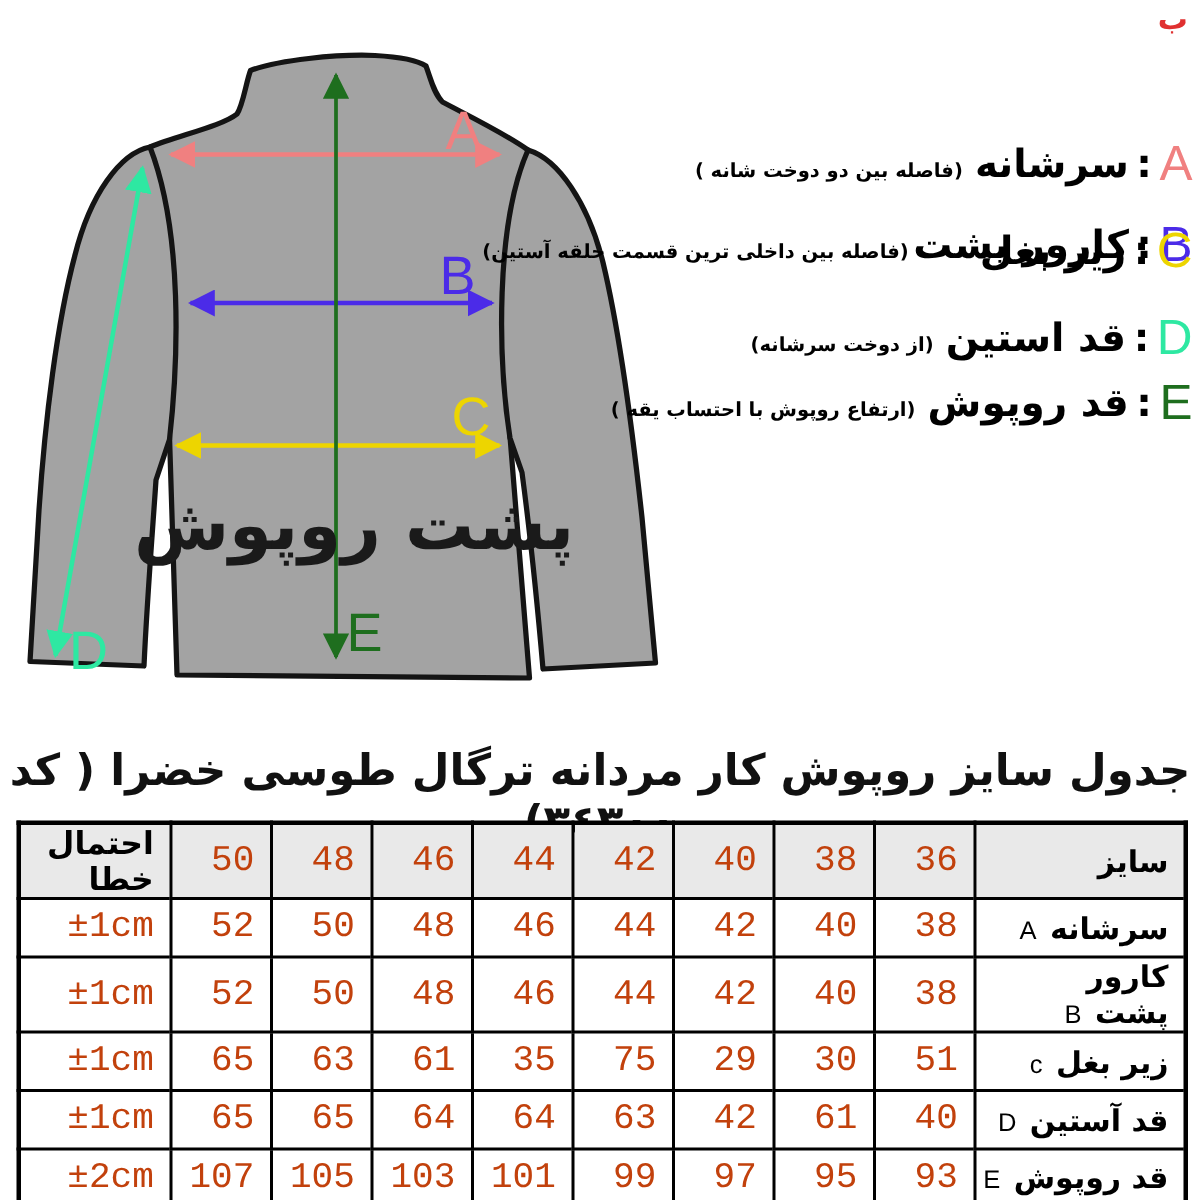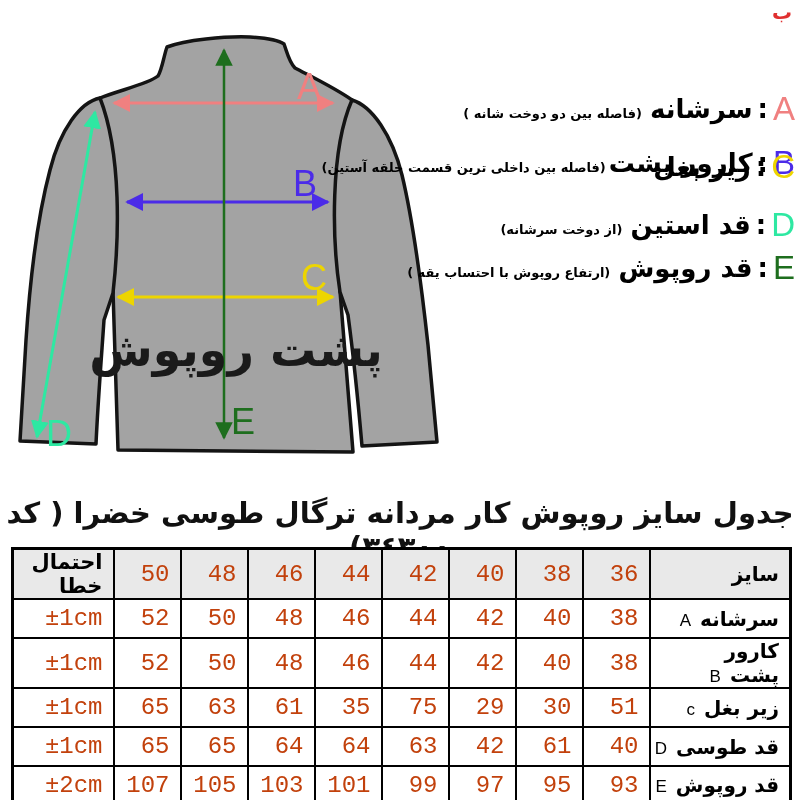--- a/index.html
+++ b/index.html
@@ -194,21 +194,21 @@
       <td class="td-num">30</td>
       <td class="td-num">29</td>
       <td class="td-num">75</td>
       <td class="td-num">35</td>
       <td class="td-num">61</td>
       <td class="td-num">63</td>
       <td class="td-num">65</td>
       <td class="td-err">±1cm</td>
     </tr>
     <tr>
-      <td class="td-lbl"><span>قد طوسی</span><span class="row-letter">D</span></td>
+      <td class="td-lbl"><span>قد آستین</span><span class="row-letter">D</span></td>
       <td class="td-num">40</td>
       <td class="td-num">61</td>
       <td class="td-num">42</td>
       <td class="td-num">63</td>
       <td class="td-num">64</td>
       <td class="td-num">64</td>
       <td class="td-num">65</td>
       <td class="td-num">65</td>
       <td class="td-err">±1cm</td>
     </tr>

